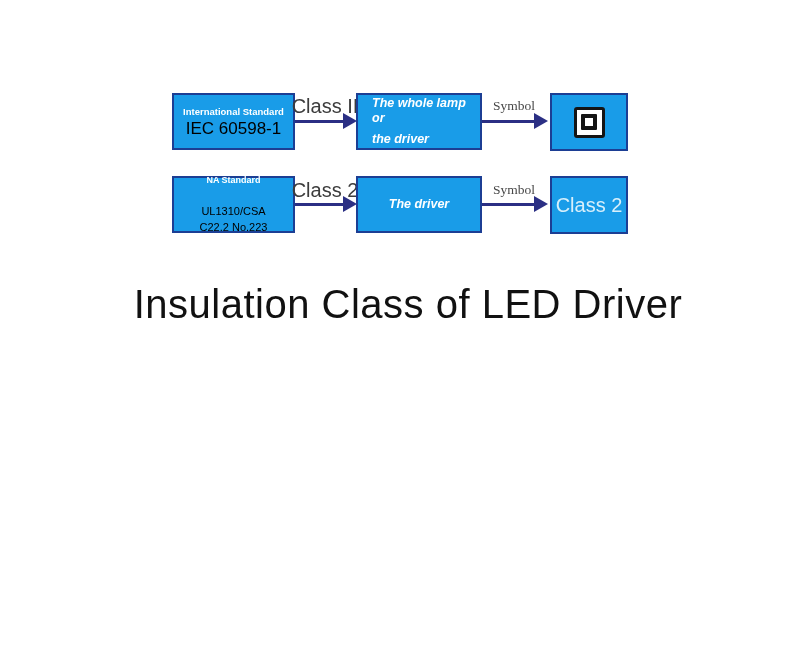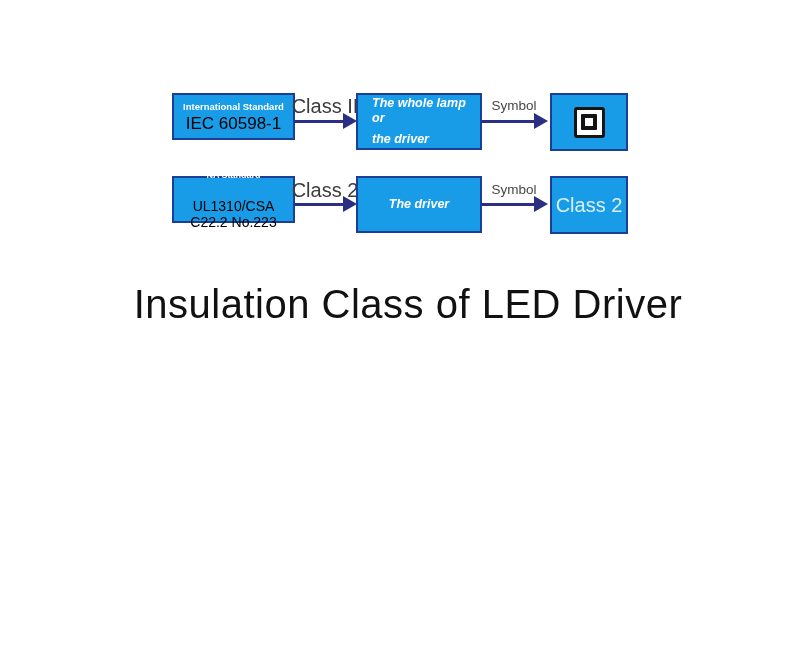--- a/index.html
+++ b/index.html
@@ -12,31 +12,31 @@
     font-family: "Liberation Sans", sans-serif;
   }
   .box {
     position: absolute;
     box-sizing: border-box;
     background: #199CE8;
     border: 2px solid #1C3E94;
   }
   .r1 { top: 93px; }
   .r2 { top: 176px; }
-  .box-src { left: 172px; width: 123px; height: 47px;
+  .box-src { left: 172px; width: 123px; height: 57px;
     display: flex; flex-direction: column; align-items: center; justify-content: center; }
   .box-mid { left: 356px; width: 126px; height: 57px;
     display: flex; flex-direction: column; justify-content: center; }
   .box-res { left: 550px; width: 78px; height: 58px;
     display: flex; align-items: center; justify-content: center; }
 
   .src-heading { color: #ffffff; font-weight: bold; font-size: 9.5px; line-height: 12px; margin-bottom: 2px; }
   .src-main   { color: #000000; font-size: 17px; line-height: 18px; text-align: center; }
   .r2 .src-heading { font-size: 9px; margin-bottom: 17px; }
-  .r2 .src-main    { font-size: 14px; line-height: 16.5px; }
+  .r2 .src-main    { font-size: 11px; line-height: 16.5px; }
 
   .mid-line { color: #ffffff; font-weight: bold; font-size: 12.5px; line-height: 15px; padding-left: 14px; font-style: italic; }
   .mid-line + .mid-line { margin-top: 6px; }
   .mid-center { padding-left: 0; text-align: center; }
 
   .shaft { position: absolute; height: 3px; background: #2B2F84; }
   .ahead {
     position: absolute; width: 0; height: 0;
     border-top: 8px solid transparent;
     border-bottom: 8px solid transparent;
@@ -50,21 +50,21 @@
   .shaft.y2 { top: 203px; } .ahead.y2 { top: 196px; }
 
   .class-label {
     position: absolute; left: 265px; width: 120px; text-align: center;
     color: #3C3C3C; font-size: 20px;
   }
   .class-label.r1 { top: 95px; }
   .class-label.r2 { top: 179px; }
   .symbol-label {
     position: absolute; left: 474px; width: 80px; text-align: center;
-    color: #474747; font-size: 13.5px;
+    color: #474747; font-size: 13.5px; font-family: Liberation Serif, serif;
   }
   .symbol-label.r1 { top: 98px; }
   .symbol-label.r2 { top: 182px; }
 
   .sym-outer {
     width: 31px; height: 31px; box-sizing: border-box;
     background: #ffffff; border: 3px solid #141414; border-radius: 3px;
     display: flex; align-items: center; justify-content: center;
   }
   .sym-inner {

